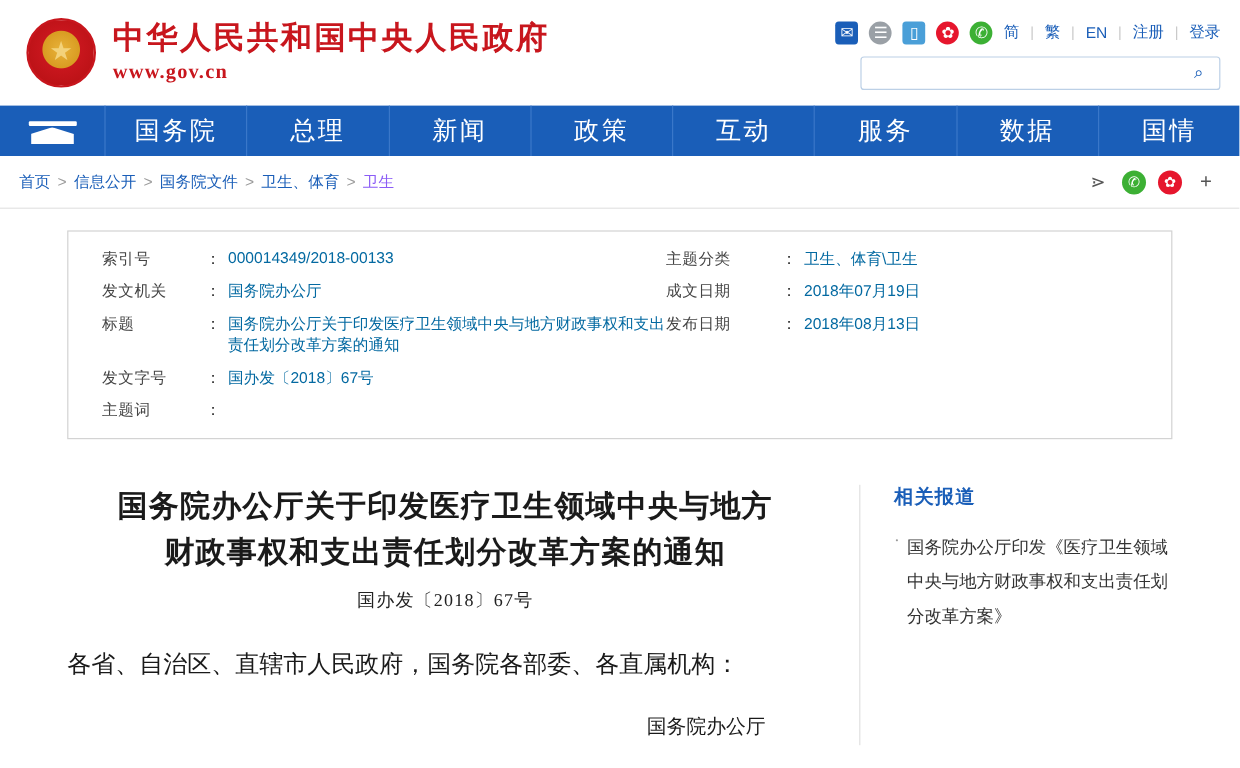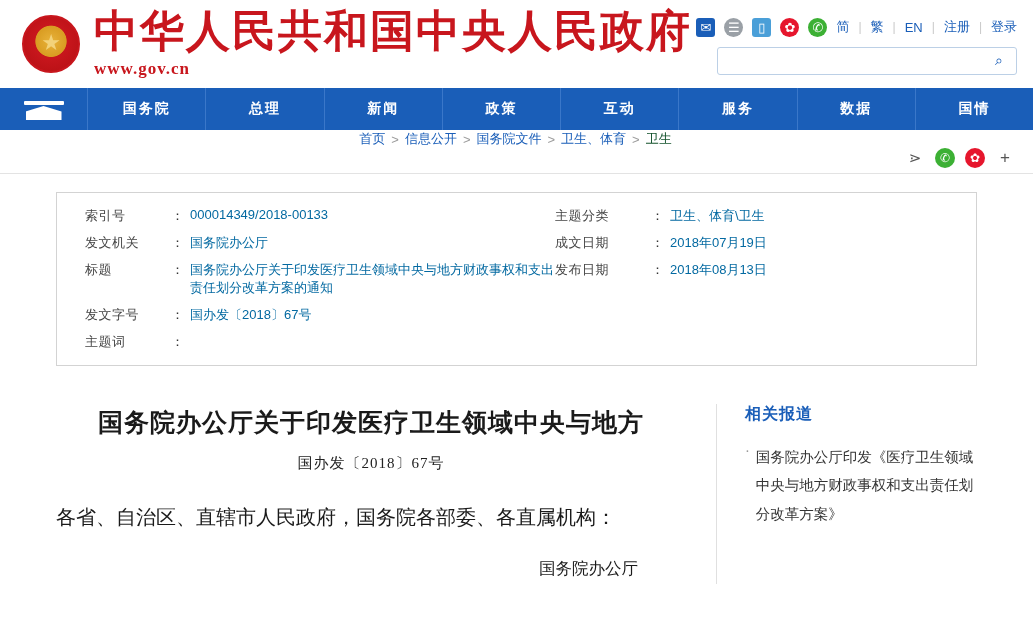--- a/index.html
+++ b/index.html
@@ -37,21 +37,21 @@
     text-align: center;
     color: #f3d27a;
     font-size: 22px;
     line-height: 1;
   }
   .title-block { flex: 0 0 auto; }
   .site-title {
     color: #c8161d;
     font-family: "Liberation Serif", serif;
     font-weight: bold;
-    font-size: 44px;
+    font-size: 26px;
     letter-spacing: 2px;
     line-height: 1.05;
     white-space: nowrap;
   }
   .site-url {
     color: #c8161d;
     font-family: "Liberation Serif", serif;
     font-weight: bold;
     font-size: 17px;
     letter-spacing: 1px;
@@ -137,50 +137,49 @@
   }
   .nav-home .gate:after {
     content:"";
     position:absolute; left:0; right:0; top:3px; height:4px;
     background:#fff;
     border-radius: 1px;
   }
   .nav-item {
     flex: 1 1 0;
     display: flex; align-items: center; justify-content: center;
-    font-size: 14px;
-    font-weight: bold;
+    font-size: 21px;
+    font-weight: normal;
     font-family: "Liberation Serif", serif;
     letter-spacing: 2px;
     border-right: 1px solid #3a77c9;
     cursor: pointer;
     color:#fff;
   }
   .nav-item:last-child { border-right: none; }
 
   
   .crumb-bar {
     height: 44px;
     display: flex;
     align-items: center;
     padding: 0 18px 0 16px;
     border-bottom: 1px solid #e3e3e3;
     position: relative;
-    flex-direction: column;
   }
   .crumb {
     font-size: 13px;
     color: #1a5eb8;
     display: flex;
     align-items: center;
     gap: 4px;
   }
   .crumb a { color: #1a5eb8; text-decoration: none; }
   .crumb .sep { color: #9b9b9b; margin: 0 2px; }
-  .crumb .cur { color: #14532d; }
+  .crumb .cur { color: #8b5cf6; }
   .share {
     margin-left: auto;
     display: flex;
     align-items: center;
     gap: 10px;
   }
   .share-ic {
     width: 20px; height: 20px;
     border-radius: 50%;
     display: inline-flex;
@@ -404,20 +403,21 @@
           <span class="meta-v">2018年08月13日</span>
         </div>
       </div>
     </div>
   </div>
 
   <div class="content">
     <div class="article">
       <div class="doc-title">
         <div>国务院办公厅关于印发医疗卫生领域中央与地方</div>
+        <div>财政事权和支出责任划分改革方案的通知</div>
       </div>
       <div class="doc-number">国办发〔2018〕67号</div>
       <div class="doc-body">
         <p>各省、自治区、直辖市人民政府，国务院各部委、各直属机构：</p>
       </div>
       <div class="sign">
         <div>国务院办公厅</div>
 
       </div>
     </div>

